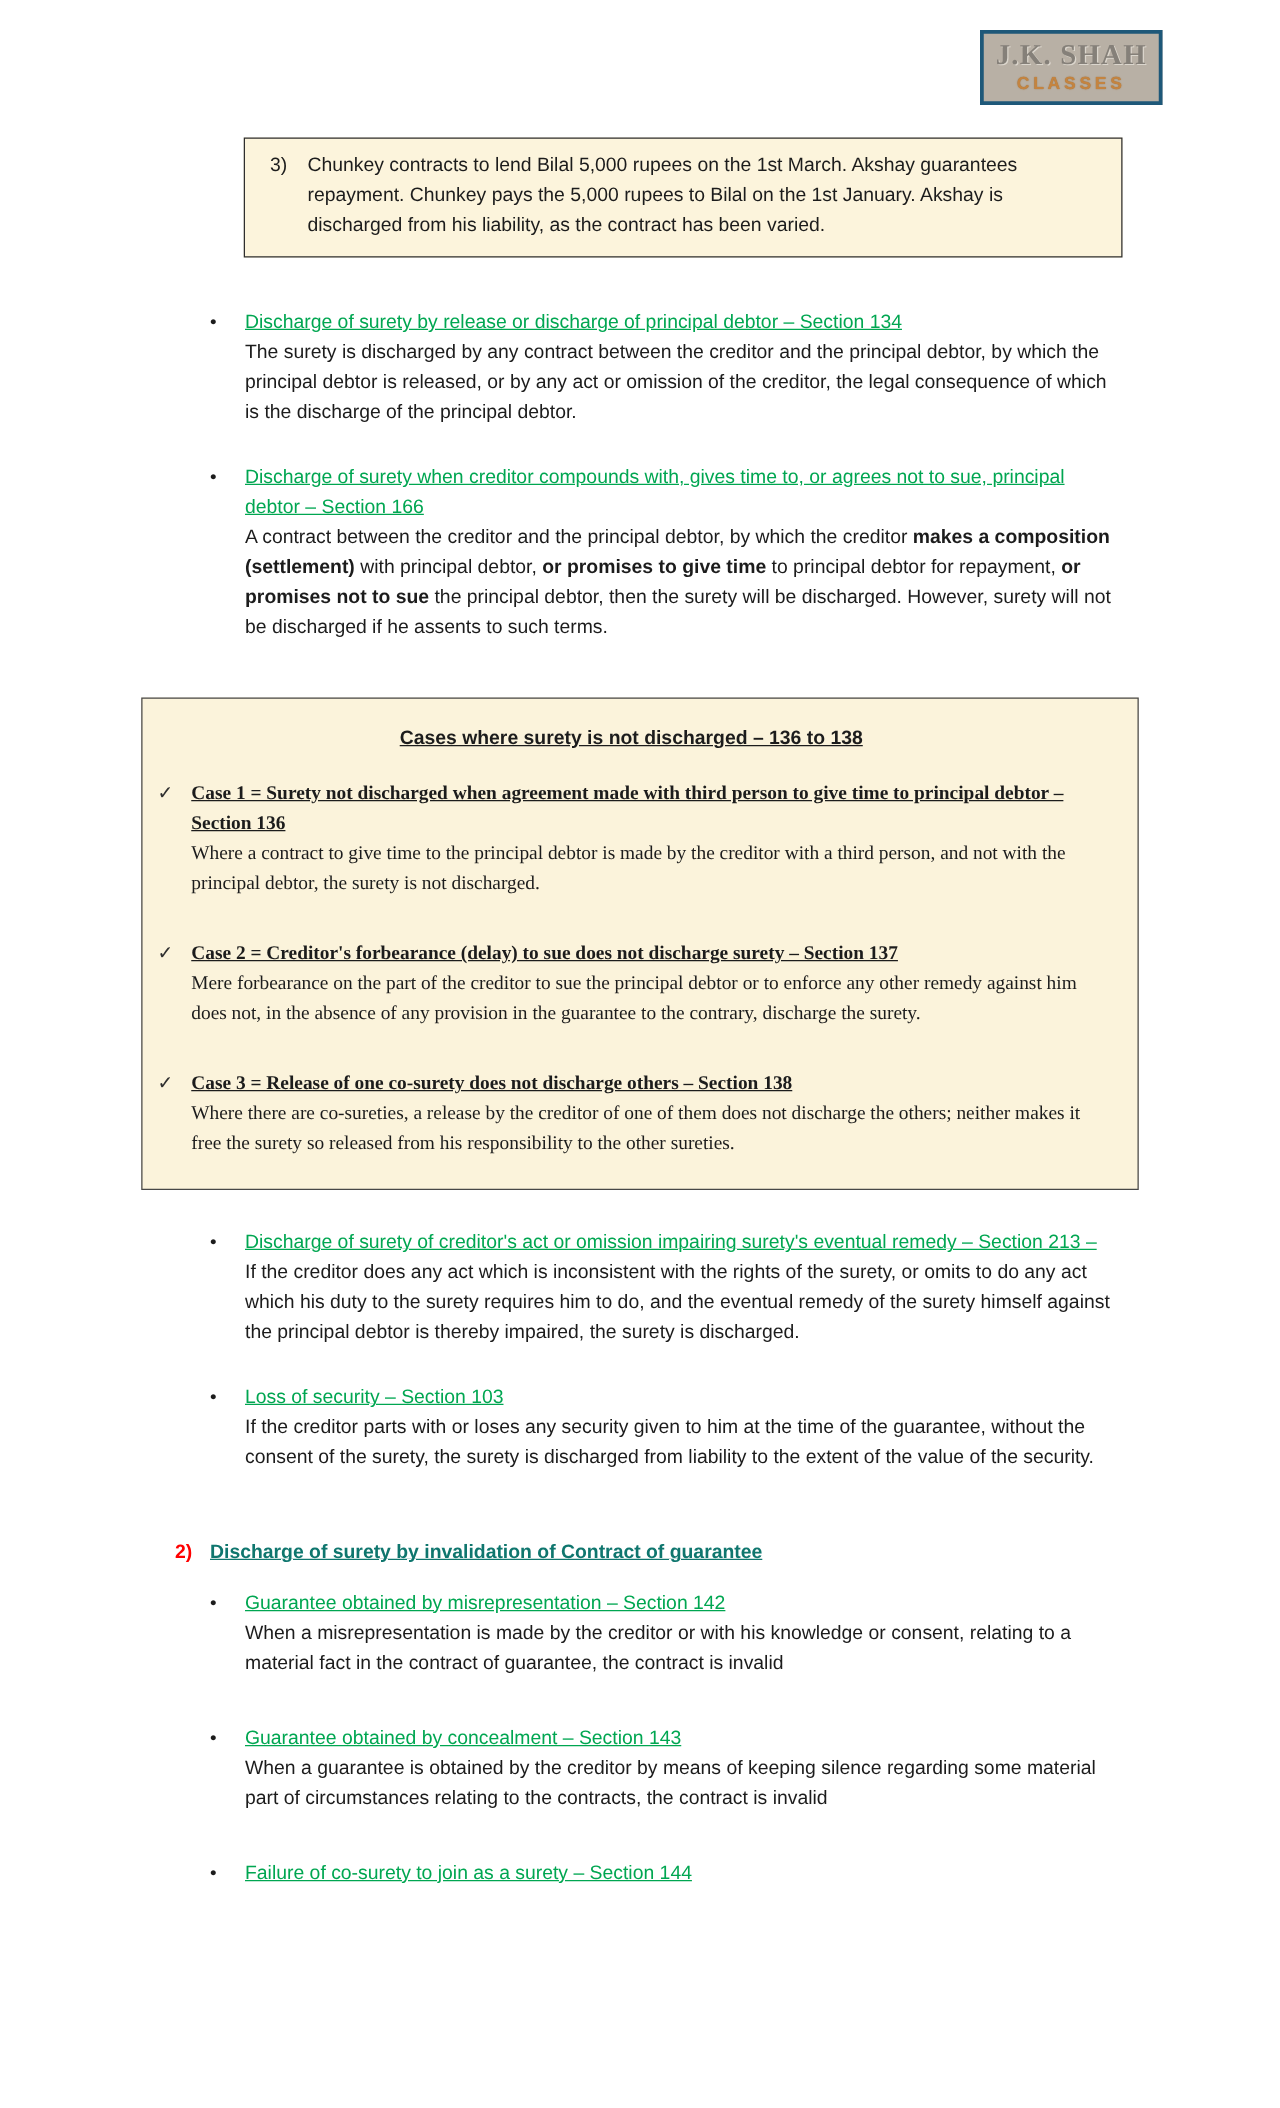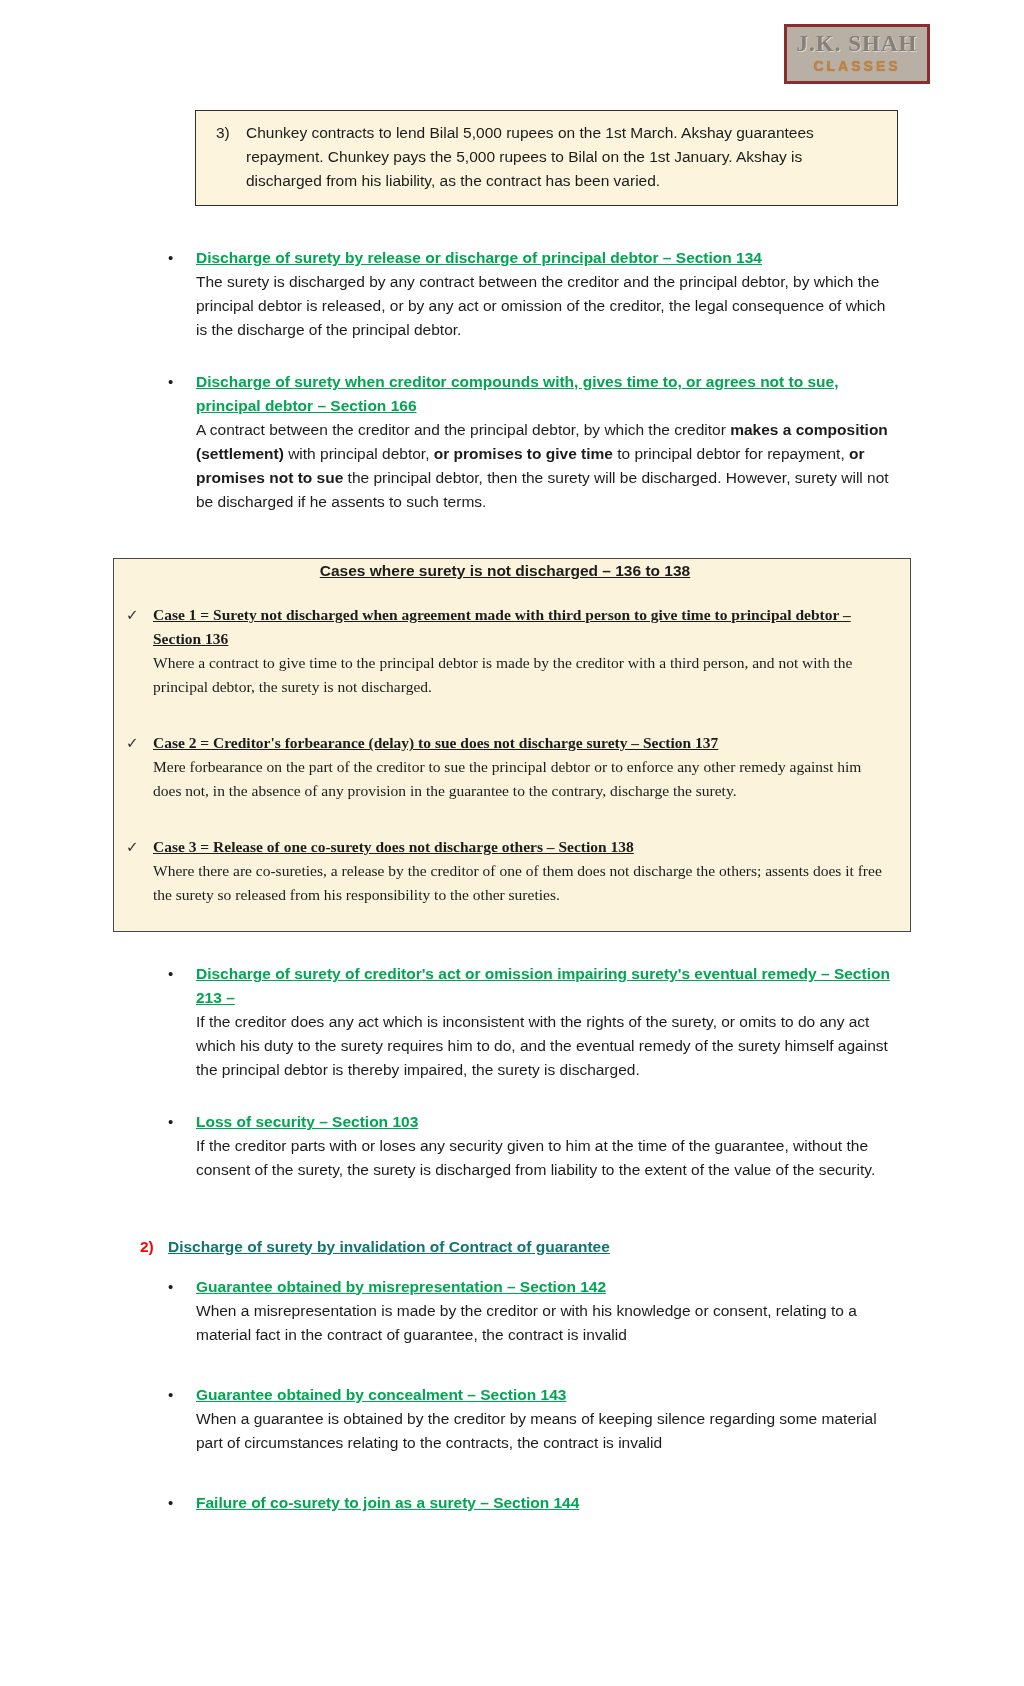--- a/index.html
+++ b/index.html
@@ -19,21 +19,21 @@
   .b { font-weight: 700; }
 
   
   .logo {
     position: absolute;
     top: 24px;
     right: 94px;
     width: 146px;
     height: 60px;
     background: #b3aa9e;
-    border: 3px solid #7f1d1d;
+    border: 3px solid #0c4a6e;
     text-align: center;
     padding-top: 4px;
     opacity: 0.92;
   }
   .logo-top {
     font-family: "Liberation Serif", serif;
     font-weight: 700;
     font-size: 23px;
     line-height: 1.1;
     letter-spacing: 1px;
@@ -60,31 +60,31 @@
   }
   .example-number { flex: 0 0 30px; }
   .example-text { flex: 1; }
 
   
   .bullet-row { display: flex; margin: 0 118px 28px 168px; }
   .mt40 { margin-top: 40px; }
   .mt30 { margin-top: 30px; }
   .bullet-dot { flex: 0 0 28px; font-size: 15px; color: #1c1c1c; }
   .bullet-content { flex: 1; max-width: 700px; }
-  .h-green { color: #00A651; font-weight: 700; text-decoration: underline; }
+  .h-green { color: #00A651; font-weight: 400; text-decoration: underline; }
   .h-red { color: #0f766e; font-weight: 700; text-decoration: underline; }
   .h-black { font-weight: 700; text-decoration: underline; }
 
   
   .cases-box {
     margin: 44px 0 0 113px;
     width: 798px;
     background: #fbf3db;
     border: 1.5px solid #474747;
-    padding: 0 26px 18px 12px;
+    padding: 20px 26px 18px 12px;
   }
   .cases-title {
     text-align: center;
     font-weight: 700;
     text-decoration: underline;
     margin-bottom: 20px;
   }
   .case-row { display: flex; margin-bottom: 32px; }
   .case-row:last-child { margin-bottom: 6px; }
   .case-check { flex: 0 0 27px; color: #2f2f2f; font-size: 15px; }
@@ -142,21 +142,21 @@
       <div class="case-content">
         <div class="h-black">Case 2 = Creditor's forbearance (delay) to sue does not discharge surety – Section 137</div>
         <div>Mere forbearance on the part of the creditor to sue the principal debtor or to enforce any other remedy against him does not, in the absence of any provision in the guarantee to the contrary, discharge the surety.</div>
       </div>
     </div>
 
     <div class="case-row">
       <div class="case-check">✓</div>
       <div class="case-content">
         <div class="h-black">Case 3 = Release of one co-surety does not discharge others – Section 138</div>
-        <div>Where there are co-sureties, a release by the creditor of one of them does not discharge the others; assents does it free the surety so released from his responsibility to the other sureties.</div>
+        <div>Where there are co-sureties, a release by the creditor of one of them does not discharge the others; neither makes it free the surety so released from his responsibility to the other sureties.</div>
       </div>
     </div>
   </div>
 
   <div class="bullet-row mt30">
     <div class="bullet-dot">•</div>
     <div class="bullet-content">
       <div class="h-green">Discharge of surety of creditor's act or omission impairing surety's eventual remedy – Section 213 –</div>
       <div><span>If the creditor does any act which is inconsistent with the rights of the surety, or omits to do any act which his duty to the surety requires him to do, and the eventual remedy of the surety himself against the principal debtor is thereby impaired, the surety is discharged.</span></div>
     </div>

